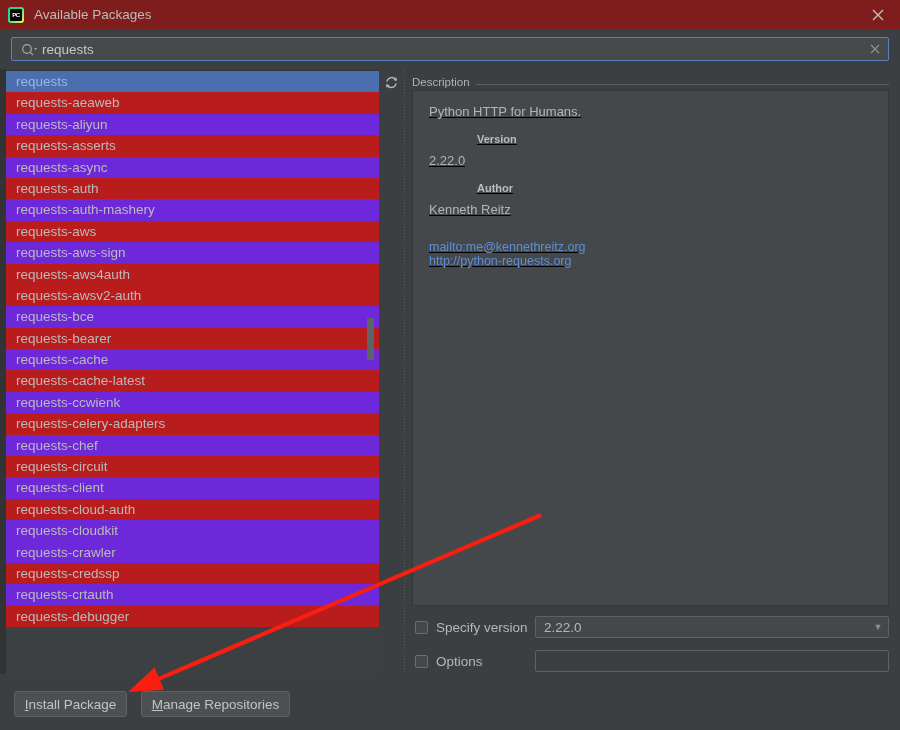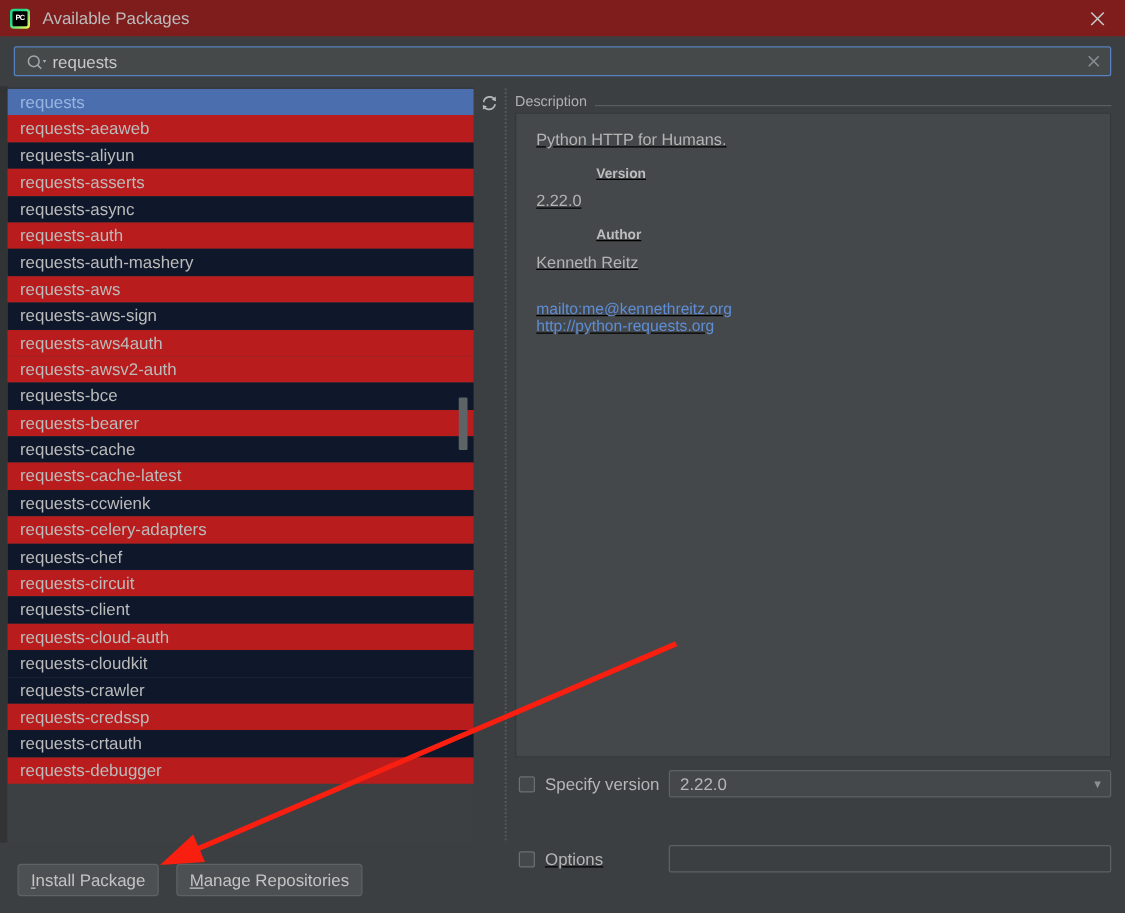--- a/index.html
+++ b/index.html
@@ -87,21 +87,21 @@
     border-top: 1px solid #323537;
   }
   .pkg-row {
     height: 21.4px; line-height: 21.4px;
     font-size: 13.5px; color: #bbbbbb;
     padding-left: 10px;
     white-space: nowrap; overflow: hidden;
     cursor: default;
   }
   .pkg-row.alt { background: #b91c1c; }
-  .pkg-row.even { background: #0f172a; }
+  .pkg-row.even { background: #6d28d9; }
   .pkg-row.selected {
     background: #4b6eaf; color: #98b5e2;
   }
   .list-scrollbar {
     position: absolute; left: 365px; top: 70px; width: 10px; height: 604px;
   }
   .list-thumb {
     position: absolute; left: 2px; top: 248px; width: 7px; height: 42px;
     background: #5e6366; border-radius: 1px;
   }
@@ -164,21 +164,21 @@
     display: block;
     font-size: 12.5px; color: #5e8ed6;
     text-decoration: none; line-height: 1.08;
   }
 
   
   .opt-row {
     position: absolute; display: flex; align-items: center; border-radius: 11px;
   }
   .opt-specify { left: 415px; top: 616px; width: 474px; height: 22px; }
-  .opt-options { left: 415px; top: 676px; width: 474px; height: 22px; text-decoration: underline; }
+  .opt-options { left: 415px; top: 650px; width: 474px; height: 22px; }
   .chk {
     width: 13px; height: 13px;
     background: #45484a;
     border: 1px solid #6b6f71;
     border-radius: 2px;
     flex: 0 0 auto;
     cursor: pointer;
   }
   .opt-label {
     margin-left: 8px; font-size: 13.5px; color: #b6b6b6;

